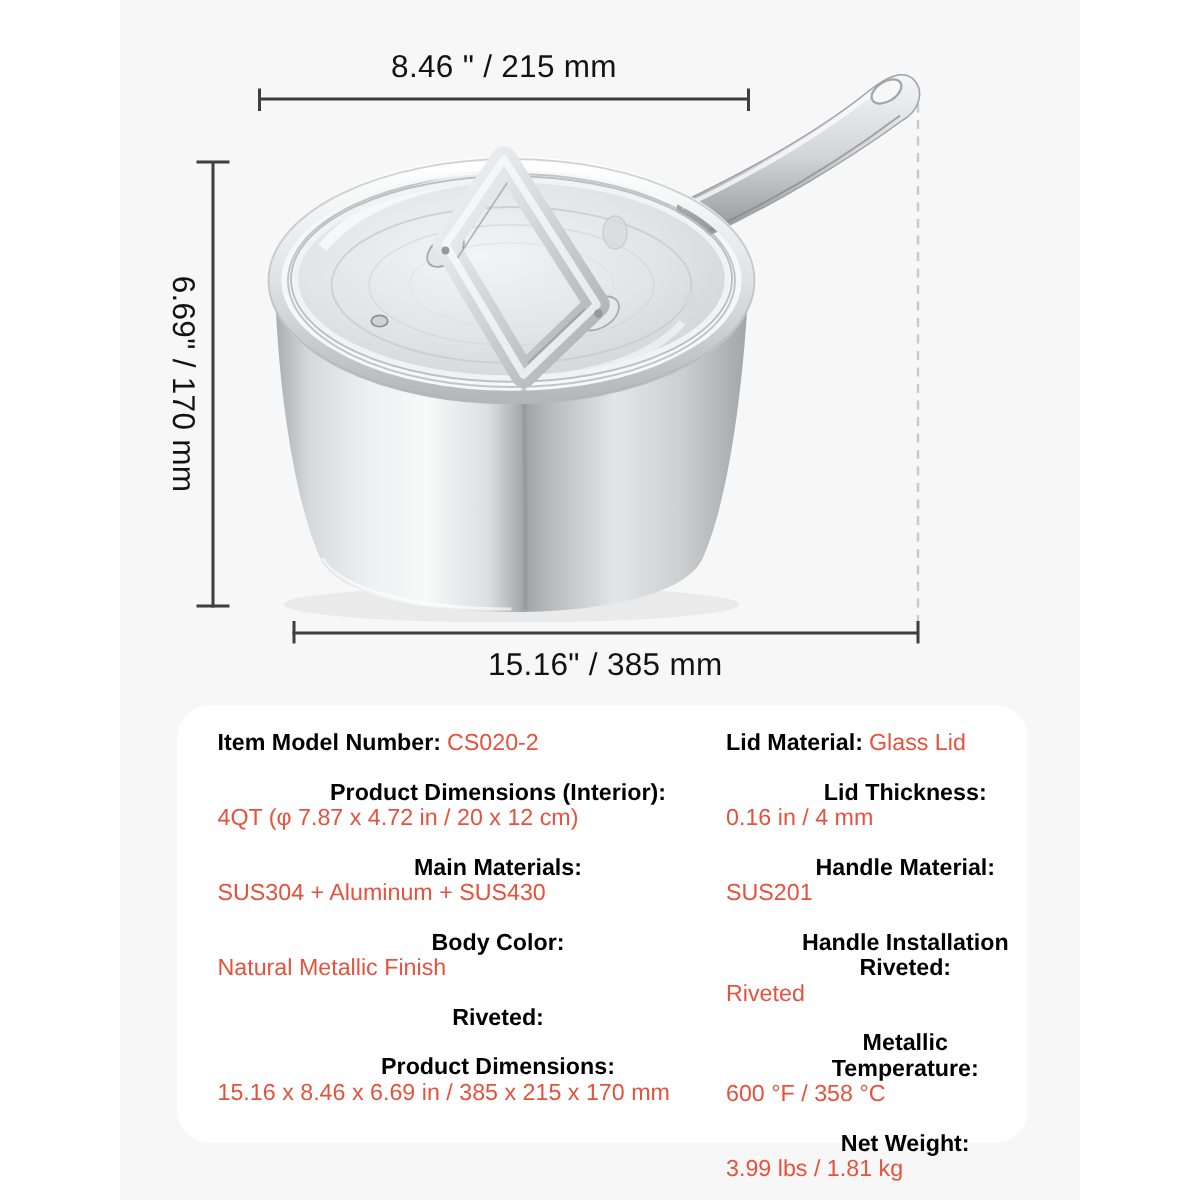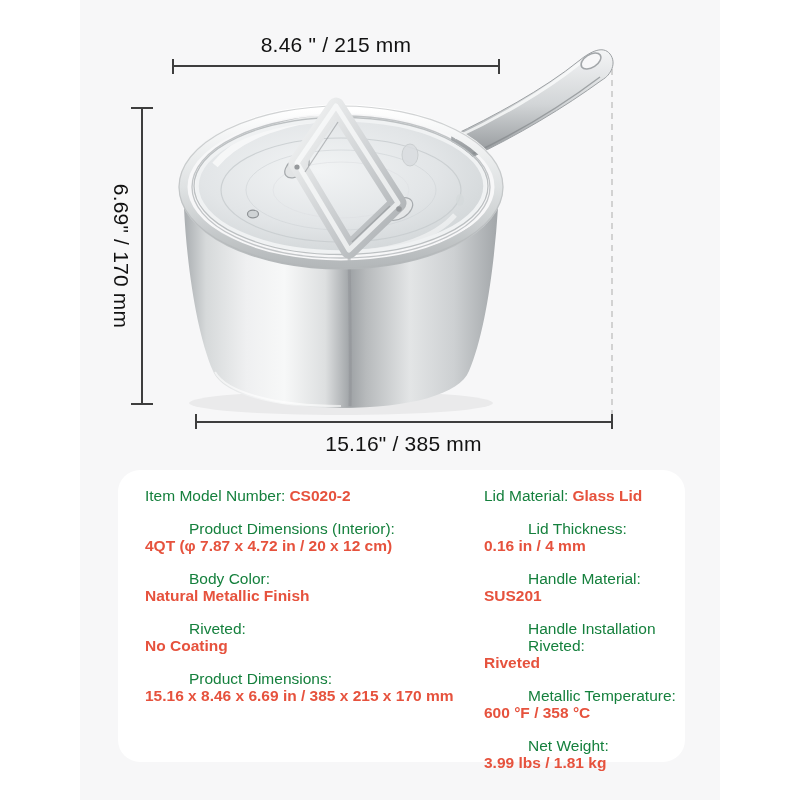--- a/index.html
+++ b/index.html
@@ -34,22 +34,22 @@
   
   .spec-panel{
     position:absolute;left:118px;top:470px;width:567px;height:292px;
     background:#ffffff;border-radius:22px;box-sizing:border-box;
     padding:17px 0 0 27px;
   }
   .spec-col{position:absolute;top:17px;}
   .spec-col.left{left:27px;width:330px;}
   .spec-col.right{left:366px;width:195px;}
   .spec-group{margin-bottom:16px;font-size:15.5px;line-height:17px;}
-  .spec-label{color:#15803d;font-weight:400;}
-  .spec-value{color:#e6523d;font-weight:700;}
+  .spec-label{color:#000000;font-weight:700;text-align:center;}
+  .spec-value{color:#e6523d;font-weight:400;}
   .spec-group.stacked .spec-label{display:block;margin-left:44px;}
   .spec-group.stacked .spec-value{display:block;}
   .spec-group.inline .spec-label{margin-right:4px;}
 </style>
 </head>
 <body>
 
 <div class="stage"></div>
 
 <svg class="product-svg" viewBox="0 0 800 800">
@@ -172,26 +172,29 @@
 
   <div class="spec-col left">
     <div class="spec-group inline">
       <span class="spec-label">Item Model Number:</span><span class="spec-value">CS020-2</span>
     </div>
     <div class="spec-group stacked">
       <span class="spec-label">Product Dimensions (Interior):</span>
       <span class="spec-value">4QT (φ 7.87 x 4.72 in / 20 x 12 cm)</span>
     </div>
     <div class="spec-group stacked">
+      <span class="spec-label">Main Materials:</span>
+      <span class="spec-value">SUS304 + Aluminum + SUS430</span>
+    </div>
+    <div class="spec-group stacked">
       <span class="spec-label">Body Color:</span>
       <span class="spec-value">Natural Metallic Finish</span>
     </div>
     <div class="spec-group stacked">
       <span class="spec-label">Riveted:</span>
-      <span class="spec-value">No Coating</span>
     </div>
     <div class="spec-group stacked">
       <span class="spec-label">Product Dimensions:</span>
       <span class="spec-value">15.16 x 8.46 x 6.69 in / 385 x 215 x 170 mm</span>
     </div>
   </div>
 
   <div class="spec-col right">
     <div class="spec-group inline">
       <span class="spec-label">Lid Material:</span><span class="spec-value">Glass Lid</span>

